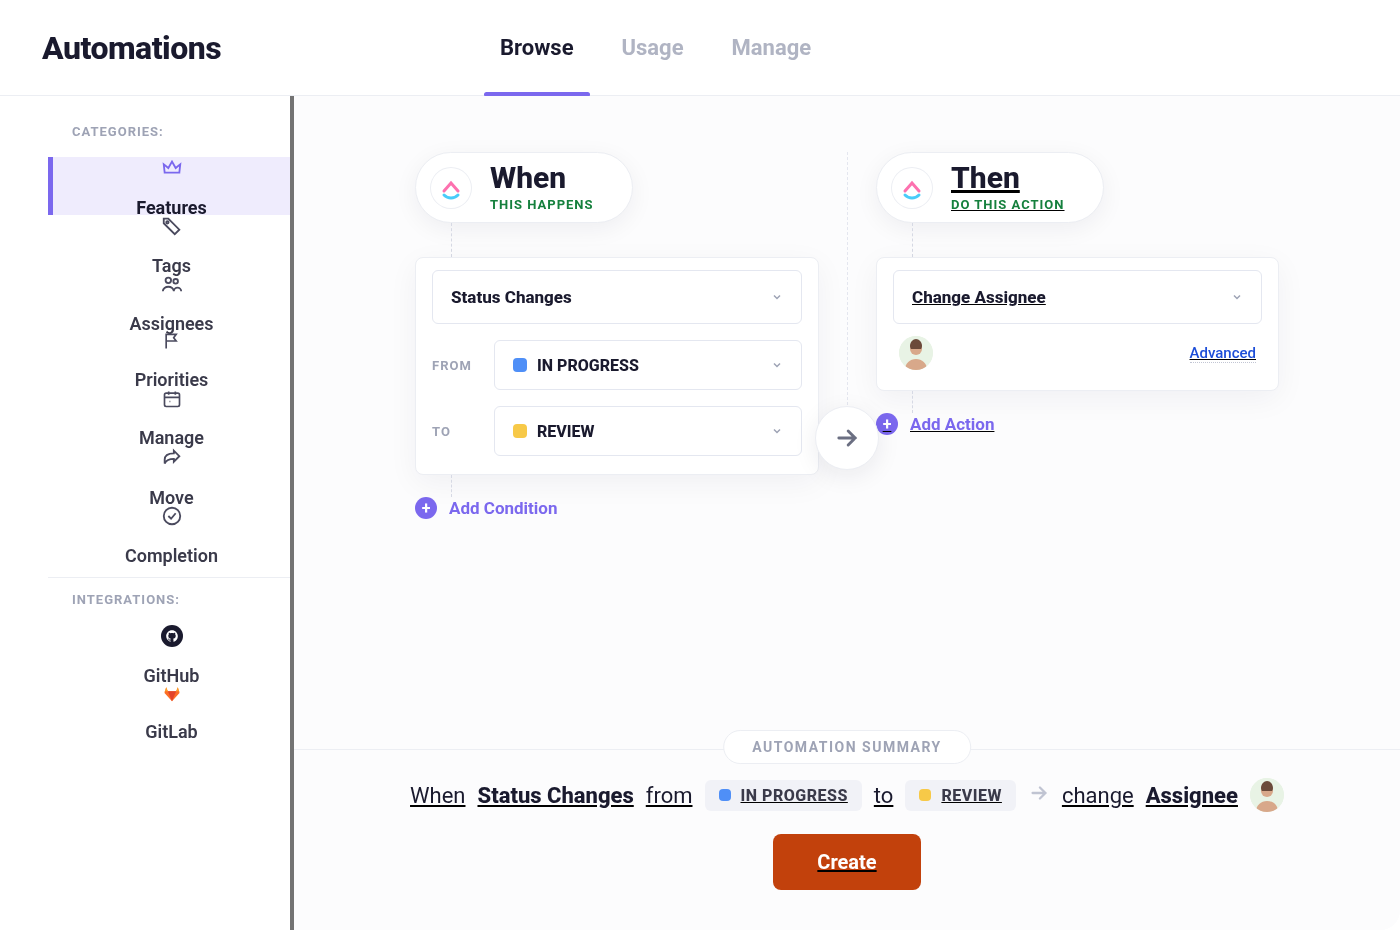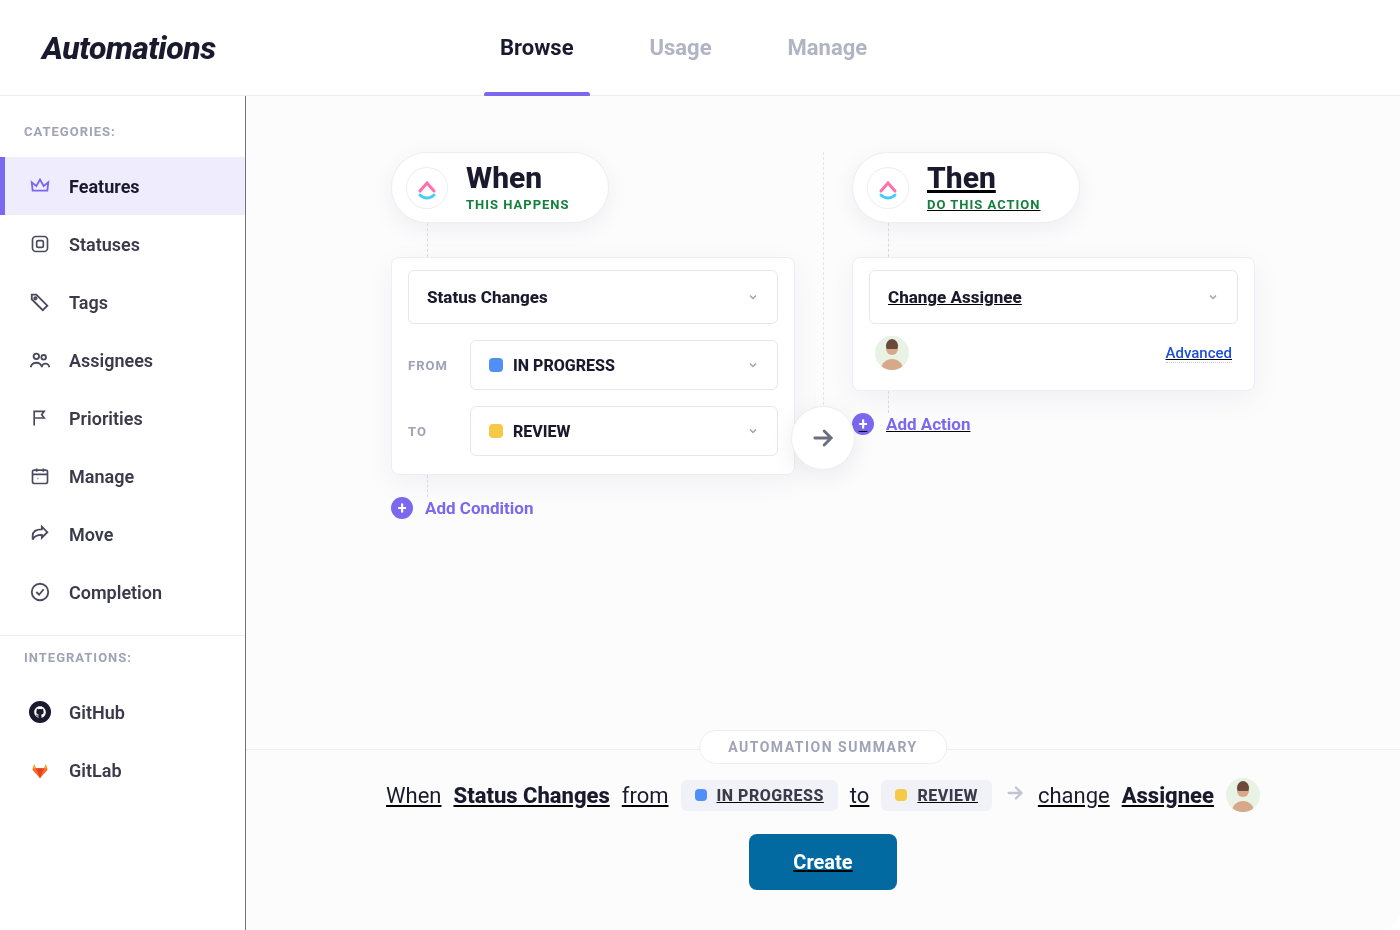--- a/index.html
+++ b/index.html
@@ -1,30 +1,30 @@
 <!DOCTYPE html>
 <html><head>
   <meta charset="utf-8">
   <style>
     * { margin:0; padding:0; box-sizing:border-box; font-family: -apple-system, BlinkMacSystemFont, "Segoe UI", Roboto, Helvetica, Arial, sans-serif; }
     body { width:1400px; height:930px; overflow:hidden; background:#fff; border-radius:20px; }
     .app { width:100%; height:100%; display:flex; flex-direction:column; }
     
     .header { display:flex; align-items:center; height:96px; border-bottom:1px solid #eceef3; }
-    .page-title { font-size:32px; font-weight:800; color:#1a1a2e; padding-left:42px; width:246px; letter-spacing:-0.5px;font-style:italic; }
-    .tabs { display:flex; gap:76px; flex:1; justify-content:flex-start; padding-left:254px; }
+    .page-title { font-size:32px; font-weight:800; color:#1a1a2e; padding-left:42px; width:246px; letter-spacing:-0.5px; }
+    .tabs { display:flex; gap:48px; flex:1; justify-content:flex-start; padding-left:254px; }
     .tab { font-size:22px; font-weight:700; color:#b0b4c3; height:96px; display:flex; align-items:center; position:relative; cursor:pointer; }
     .tab.active { color:#1a1a2e; }
     .tab.active::after { content:""; position:absolute; bottom:-1px; left:-16px; right:-16px; height:5px; background:#7b68ee; border-radius:3px; }
     
     .body { flex:1; display:flex; overflow:hidden; }
     
-    .sidebar { width:246px; border-right:1px solid #737373; padding-top:28px; overflow-y:auto; }
+    .sidebar { width:246px; border-right:4px solid #737373; padding-top:28px; overflow-y:auto;margin-left:48px; }
     .side-section-title { font-size:13px; font-weight:700; letter-spacing:1px; color:#9ea3b5; padding:0 24px 18px; }
-    .side-item { display:flex; align-items:center; gap:18px; padding:0 24px; height:58px; font-size:18px; font-weight:600; color:#3a3a4a; cursor:pointer; border-left:5px solid transparent; }
+    .side-item { display:flex; align-items:center; gap:18px; padding:0 24px; height:58px; font-size:18px; font-weight:600; color:#3a3a4a; cursor:pointer; border-left:5px solid transparent;flex-direction:column; }
     .side-item.active { background:#efecfd; border-left:5px solid #7b68ee; color:#1a1a2e; font-weight:700; }
     .side-item .ico { width:22px; height:22px; display:flex; align-items:center; justify-content:center; color:#4a4a5e; }
     .side-item.active .ico { color:#7b68ee; }
     .divider-h { height:1px; background:#eceef3; margin:14px 0; }
     
     .main { flex:1; background:#fcfcfd; position:relative; overflow:hidden; display:flex; flex-direction:column; }
     .builder { flex:1; display:flex; align-items:flex-start; justify-content:center; gap:0; padding-top:56px; position:relative; }
     .lane { width:460px; display:flex; flex-direction:column; align-items:flex-start; position:relative; padding:0 28px; }
     .lane.right { border-left:1px dashed #e4e6ef;text-decoration:underline; }
     .pill-header { display:flex; align-items:center; gap:18px; background:#fff; border:1px solid #eceef3; border-radius:999px; padding:10px 38px 10px 14px; box-shadow:0 6px 24px rgba(20,20,50,0.06); }
@@ -47,21 +47,21 @@
     .arrow-circle { position:absolute; top:310px; left:50%; transform:translateX(-50%); width:64px; height:64px; border-radius:50%; background:#fff; border:1px solid #eceef3; display:flex; align-items:center; justify-content:center; box-shadow:0 6px 24px rgba(20,20,50,0.08); z-index:5; }
     
     .summary-wrap { border-top:1px solid #eceef3; background:#fcfcfd; padding:28px 40px 40px; position:relative;text-decoration:underline; }
     .summary-badge { position:absolute; top:-20px; left:50%; transform:translateX(-50%); background:#fff; border:1px solid #eceef3; border-radius:999px; padding:8px 28px; font-size:14px; font-weight:700; letter-spacing:1.5px; color:#9ea3b5; }
     .summary-line { display:flex; flex-wrap:wrap; align-items:center; justify-content:center; gap:12px; font-size:22px; color:#1a1a2e; }
     .summary-line .re { font-weight:400; }
     .summary-line .bo { font-weight:800; }
     .chip { display:inline-flex; align-items:center; background:#f1f2f7; border-radius:6px; padding:6px 14px; font-size:16px; font-weight:800; letter-spacing:0.5px; color:#3a3a4a; }
     .chip .swatch { width:12px; height:12px; margin-right:10px; }
     .arrow-inline { color:#c0c4d2; }
-    .create-btn { display:block; margin:22px auto 0; background:#0369a1; color:#fff; border:none; border-radius:8px; font-size:20px; font-weight:700; padding:16px 44px; cursor:pointer; }
+    .create-btn { display:block; margin:22px auto 0; background:#c2410c; color:#fff; border:none; border-radius:8px; font-size:20px; font-weight:700; padding:16px 44px; cursor:pointer; }
     
     .gh-circle { width:22px; height:22px; border-radius:50%; background:#1a1a2e; }
     .gl-tri1 { color:#fc6d26; }
   </style>
 </head>
 <body>
 
 <div class="app">
 
   <div class="header">
@@ -78,29 +78,20 @@
     <div class="sidebar">
       <div class="side-section-title">CATEGORIES:</div>
 
       <div class="side-item active">
         <span class="ico">
             <svg width="22" height="22" viewBox="0 0 24 24" fill="none" stroke="currentColor" stroke-width="2">
               <path d="M3 17h18M4 17l-1-9 5 4 4-7 4 7 5-4-1 9"></path>
             </svg>
           </span>
         <span>Features</span>
-      </div>
-      <div class="side-item">
-        <span class="ico">
-            <svg width="20" height="20" viewBox="0 0 24 24" fill="none" stroke="currentColor" stroke-width="2">
-              <rect x="3" y="3" width="18" height="18" rx="4"></rect>
-              <rect x="8" y="8" width="8" height="8" rx="2"></rect>
-            </svg>
-          </span>
-        <span>Statuses</span>
       </div>
       <div class="side-item">
         <span class="ico">
             <svg width="22" height="22" viewBox="0 0 24 24" fill="none" stroke="currentColor" stroke-width="2">
               <path d="M3 9V4h5l12 12-5 5L3 9z"></path>
               <circle cx="7" cy="8" r="1.3"></circle>
             </svg>
           </span>
         <span>Tags</span>
       </div>

